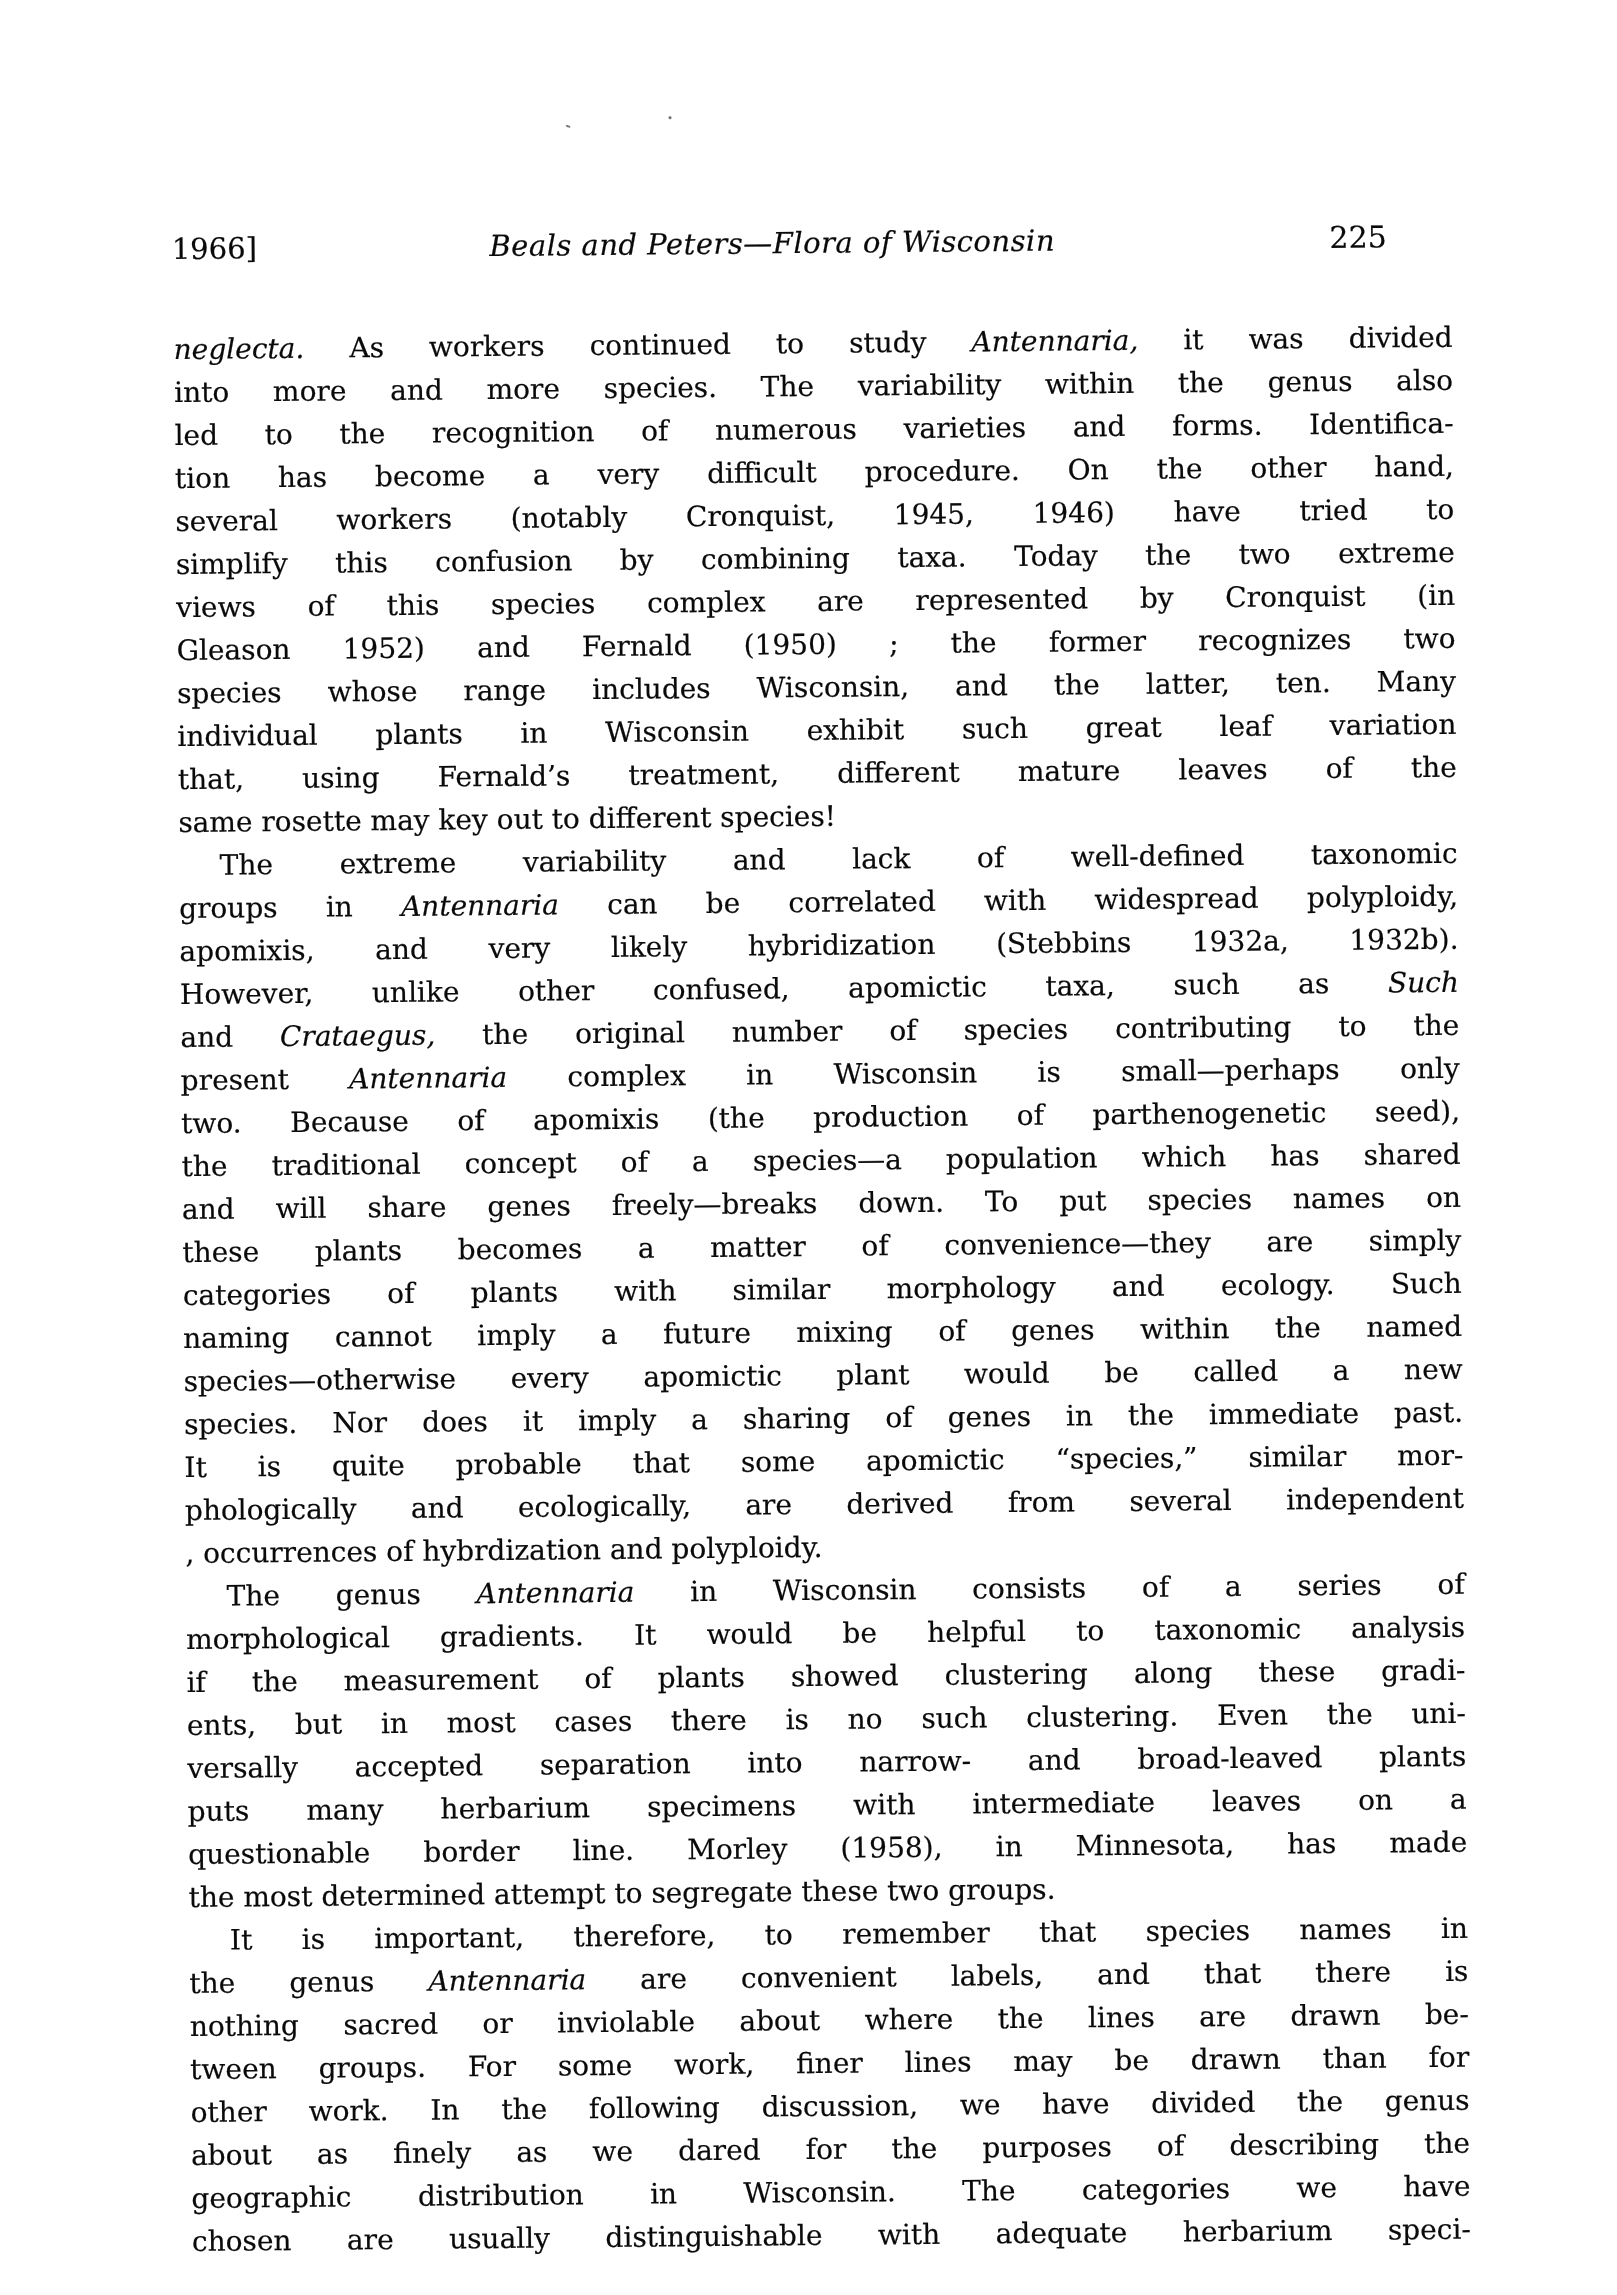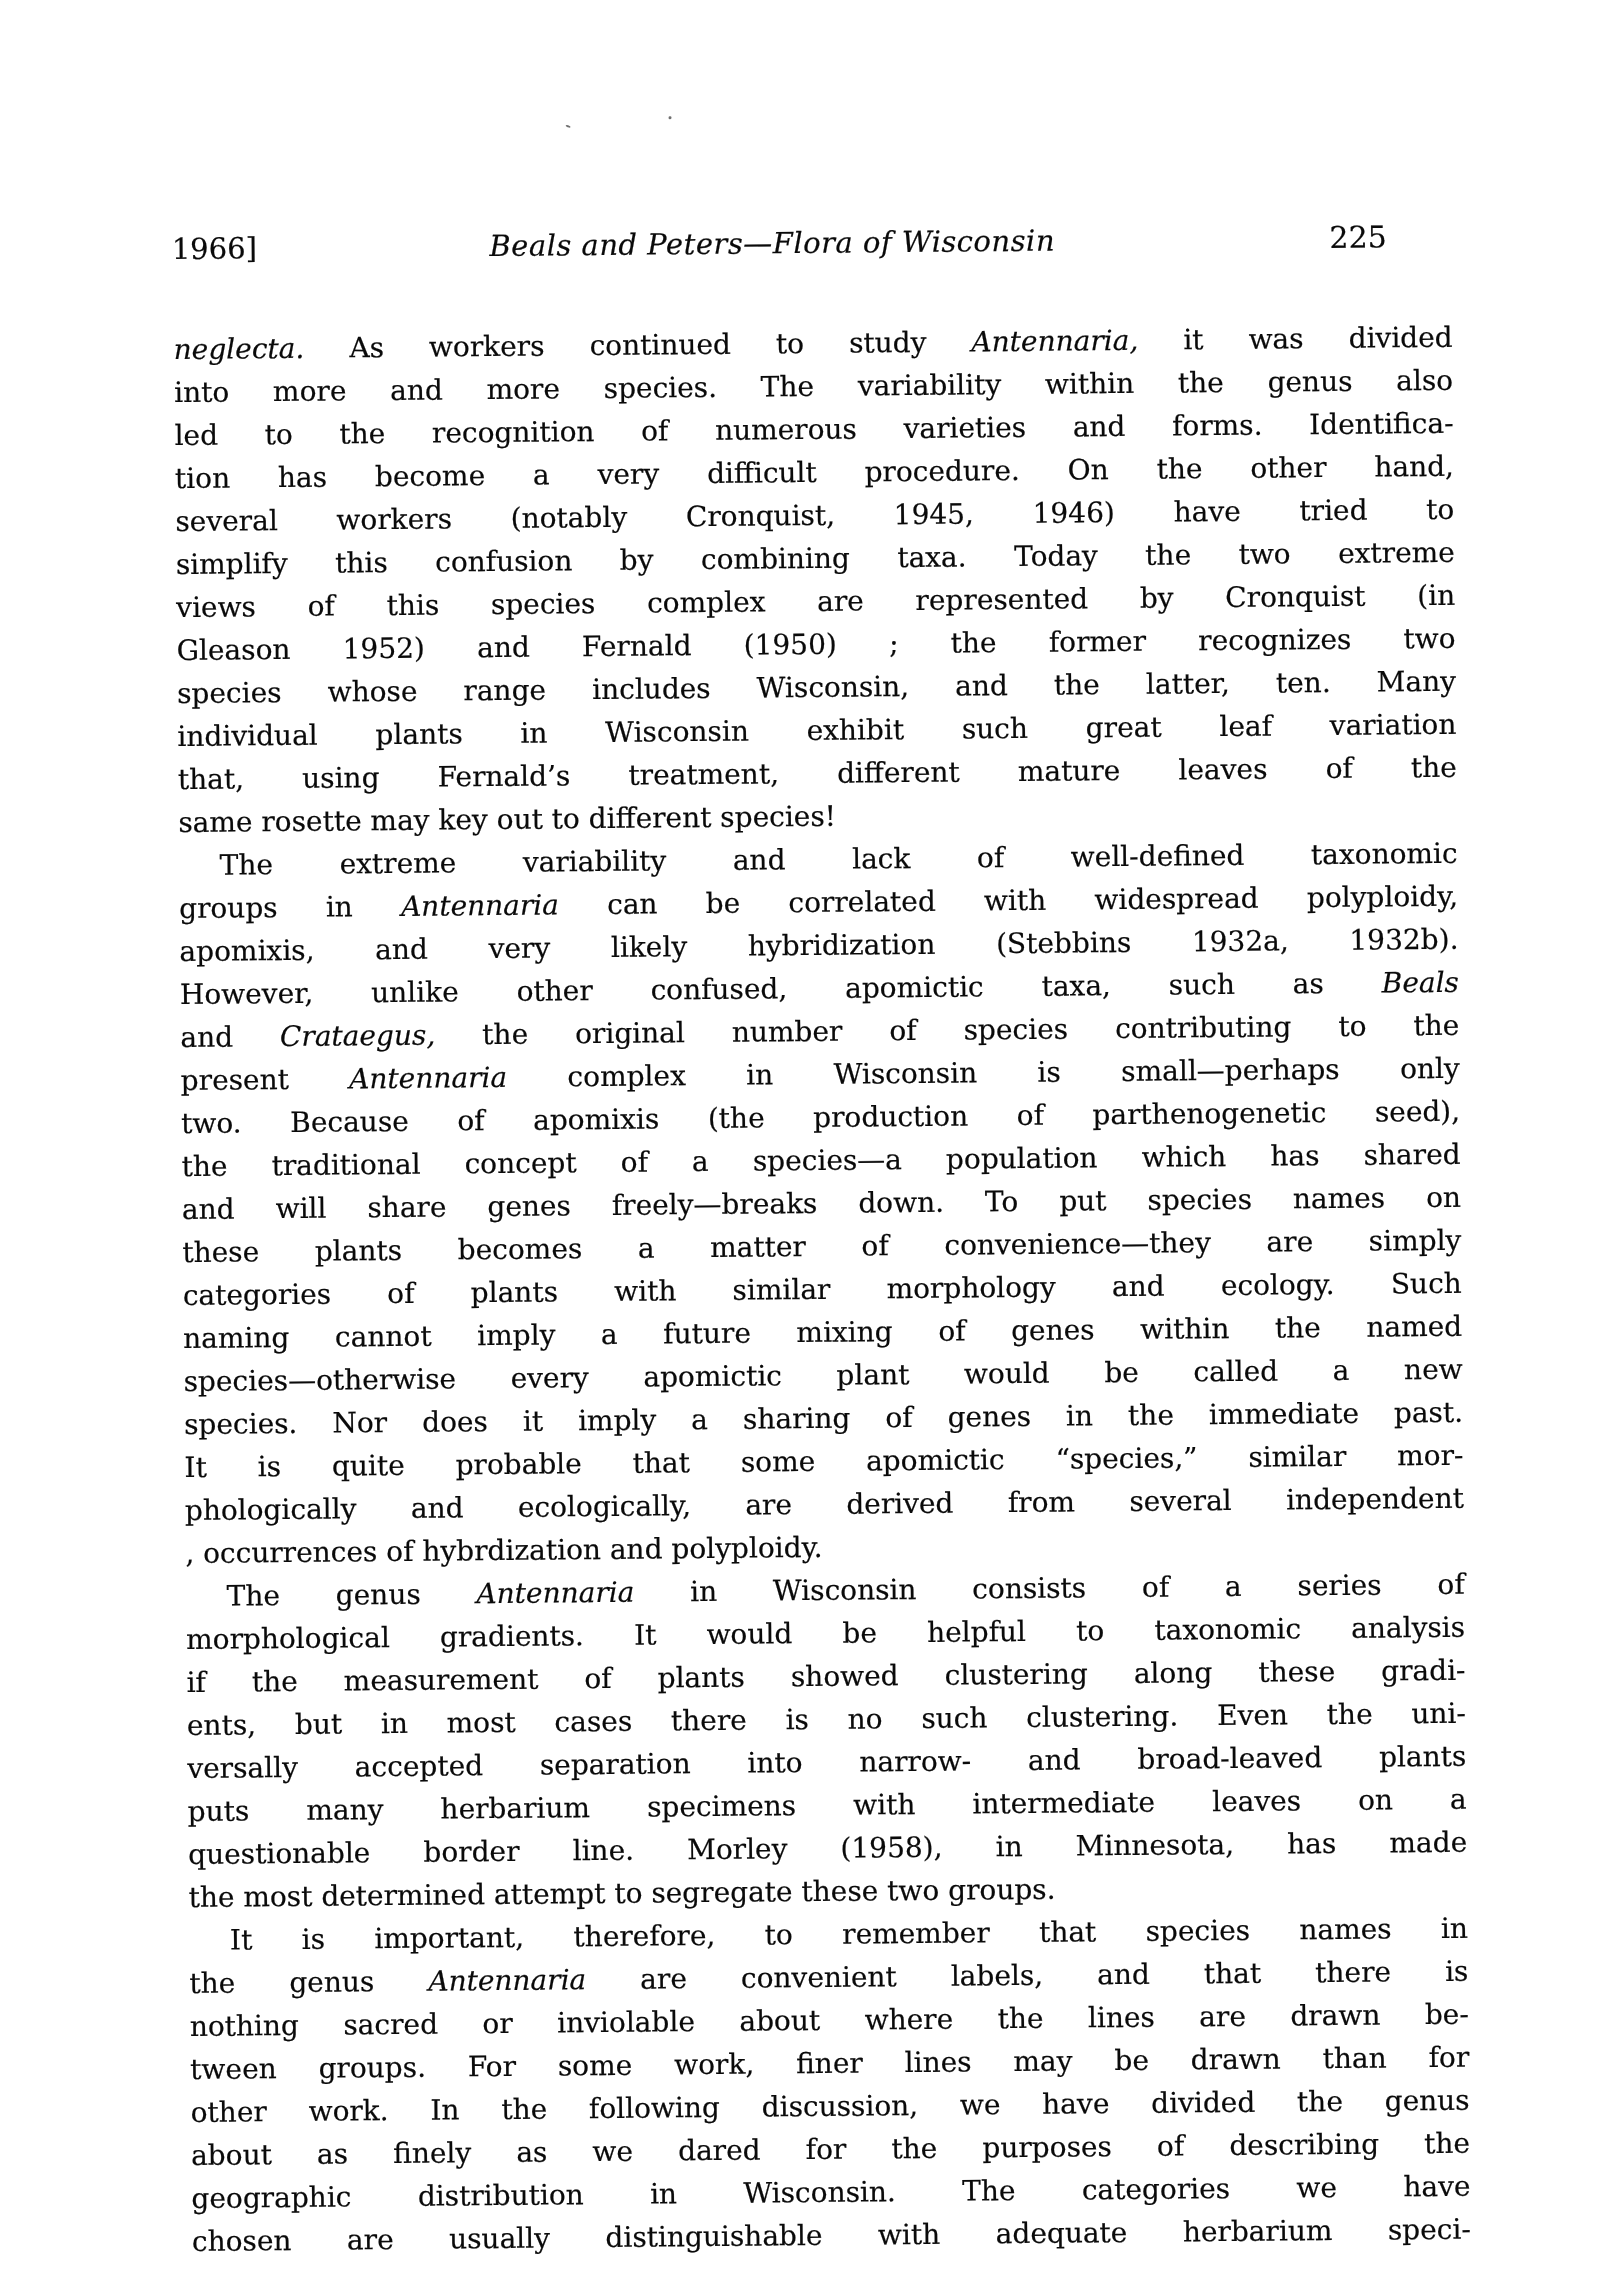--- a/index.html
+++ b/index.html
@@ -64,21 +64,21 @@
       <div class="line"><span>simplify this confusion by combining taxa. Today the two extreme</span></div>
       <div class="line"><span>views of this species complex are represented by Cronquist (in</span></div>
       <div class="line"><span>Gleason 1952) and Fernald (1950) ; the former recognizes two</span></div>
       <div class="line"><span>species whose range includes Wisconsin, and the latter, ten. Many</span></div>
       <div class="line"><span>individual plants in Wisconsin exhibit such great leaf variation</span></div>
       <div class="line"><span>that, using Fernald’s treatment, different mature leaves of the</span></div>
       <div class="line end"><span>same rosette may key out to different species!</span></div>
       <div class="line indent"><span>The extreme variability and lack of well-defined taxonomic</span></div>
       <div class="line"><span>groups in </span><span class="it">Antennaria</span><span> can be correlated with widespread polyploidy,</span></div>
       <div class="line"><span>apomixis, and very likely hybridization (Stebbins 1932a, 1932b).</span></div>
-      <div class="line"><span>However, unlike other confused, apomictic taxa, such as </span><span class="it">Beals</span></div>
+      <div class="line"><span>However, unlike other confused, apomictic taxa, such as </span><span class="it">Such</span></div>
       <div class="line"><span>and </span><span class="it">Crataegus,</span><span> the original number of species contributing to the</span></div>
       <div class="line"><span>present </span><span class="it">Antennaria</span><span> complex in Wisconsin is small—perhaps only</span></div>
       <div class="line"><span>two. Because of apomixis (the production of parthenogenetic seed),</span></div>
       <div class="line"><span>the traditional concept of a species—a population which has shared</span></div>
       <div class="line"><span>and will share genes freely—breaks down. To put species names on</span></div>
       <div class="line"><span>these plants becomes a matter of convenience—they are simply</span></div>
       <div class="line"><span>categories of plants with similar morphology and ecology. Such</span></div>
       <div class="line"><span>naming cannot imply a future mixing of genes within the named</span></div>
       <div class="line"><span>species—otherwise every apomictic plant would be called a new</span></div>
       <div class="line"><span>species. Nor does it imply a sharing of genes in the immediate past.</span></div>

